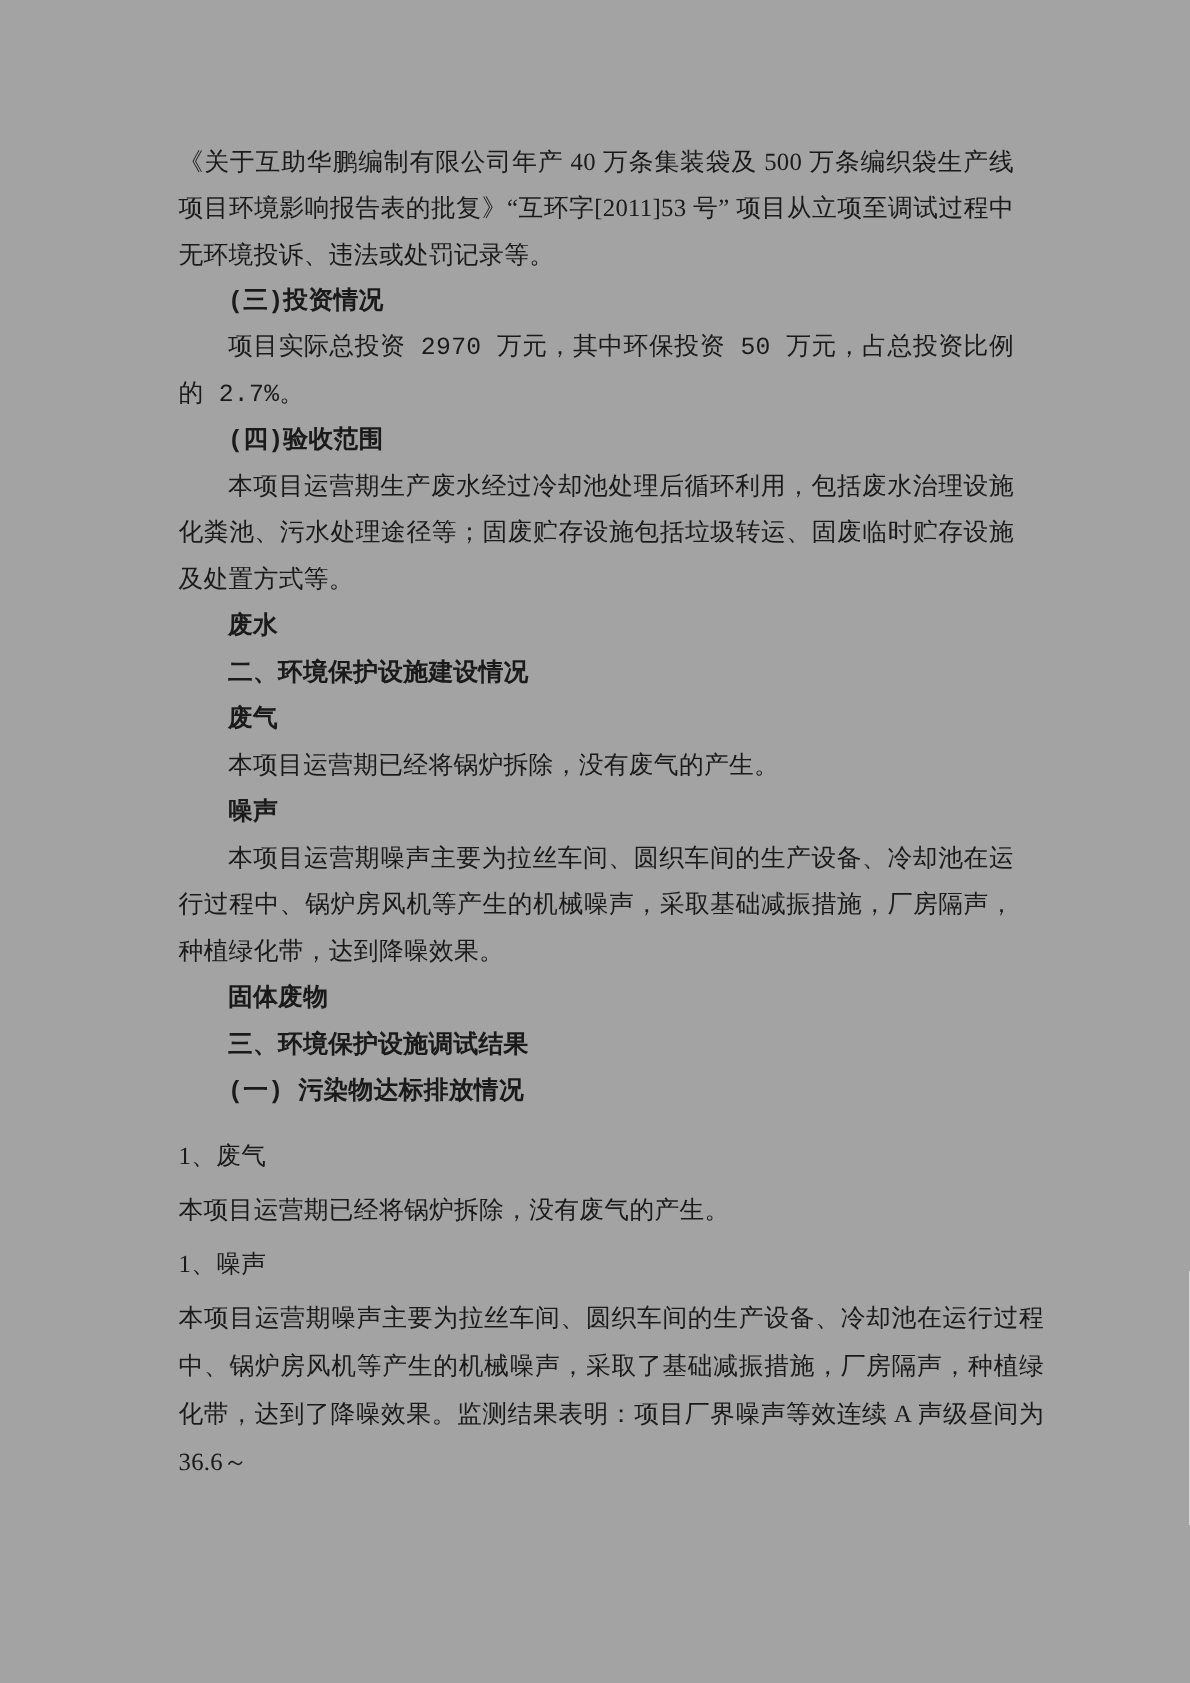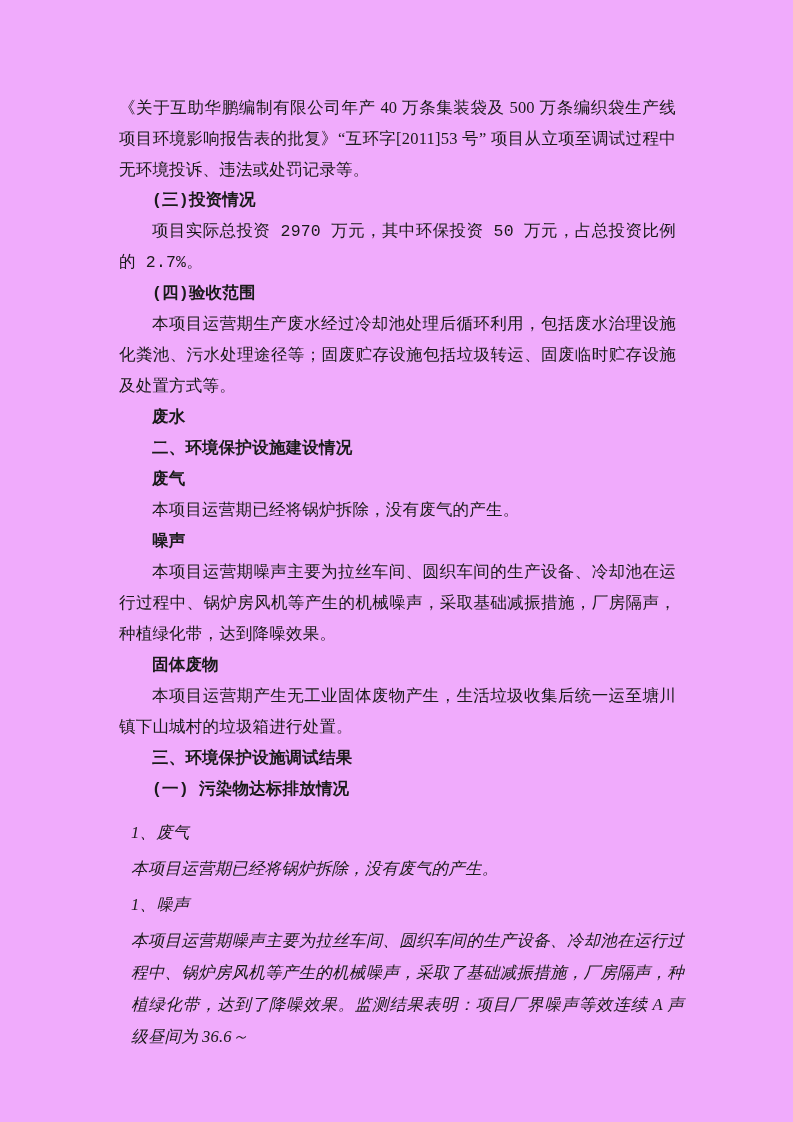--- a/index.html
+++ b/index.html
@@ -4,21 +4,21 @@
 <style>
   html, body {
     margin: 0;
     padding: 0;
     background: #ffffff;
   }
   .page {
     position: relative;
     width: 793px;
     height: 1122px;
-    background: #f0abfc;
+    background: #a3a3a3;
     overflow: hidden;
     font-family: "Liberation Serif", "DejaVu Serif", serif;
     color: #1a1a1a;
   }
   .content {
     position: absolute;
     left: 119px;
     top: 92px;
     width: 557px;
     font-size: 16.5px;
@@ -36,23 +36,22 @@
   }
   .h {
     font-weight: bold;
   }
   
   .loose {
     margin-top: 12px;
     width: 577px;
   }
   .loose p {
-    margin: 4px 12px;
+    margin: 4px 0;
     line-height: 32px;
-    font-style: italic;
   }
 </style>
 </head>
 <body>
 
 <div class="page">
   <div class="content">
 
     <p class="para">《关于互助华鹏编制有限公司年产 40 万条集装袋及 500 万条编织袋生产线项目环境影响报告表的批复》“互环字[2011]53 号” 项目从立项至调试过程中无环境投诉、违法或处罚记录等。</p>
 
@@ -66,21 +65,20 @@
 
     <p class="h indent">二、环境保护设施建设情况</p>
 
     <p class="h indent">废气</p>
     <p class="indent">本项目运营期已经将锅炉拆除，没有废气的产生。</p>
 
     <p class="h indent">噪声</p>
     <p class="indent">本项目运营期噪声主要为拉丝车间、圆织车间的生产设备、冷却池在运行过程中、锅炉房风机等产生的机械噪声，采取基础减振措施，厂房隔声，种植绿化带，达到降噪效果。</p>
 
     <p class="h indent">固体废物</p>
-    <p class="indent">本项目运营期产生无工业固体废物产生，生活垃圾收集后统一运至塘川镇下山城村的垃圾箱进行处置。</p>
 
     <p class="h indent">三、环境保护设施调试结果</p>
     <p class="h indent">(一) 污染物达标排放情况</p>
 
     <div class="loose">
       <p>1、废气</p>
       <p>本项目运营期已经将锅炉拆除，没有废气的产生。</p>
       <p>1、噪声</p>
       <p>本项目运营期噪声主要为拉丝车间、圆织车间的生产设备、冷却池在运行过程中、锅炉房风机等产生的机械噪声，采取了基础减振措施，厂房隔声，种植绿化带，达到了降噪效果。监测结果表明：项目厂界噪声等效连续 A 声级昼间为 36.6～</p>
     </div>

